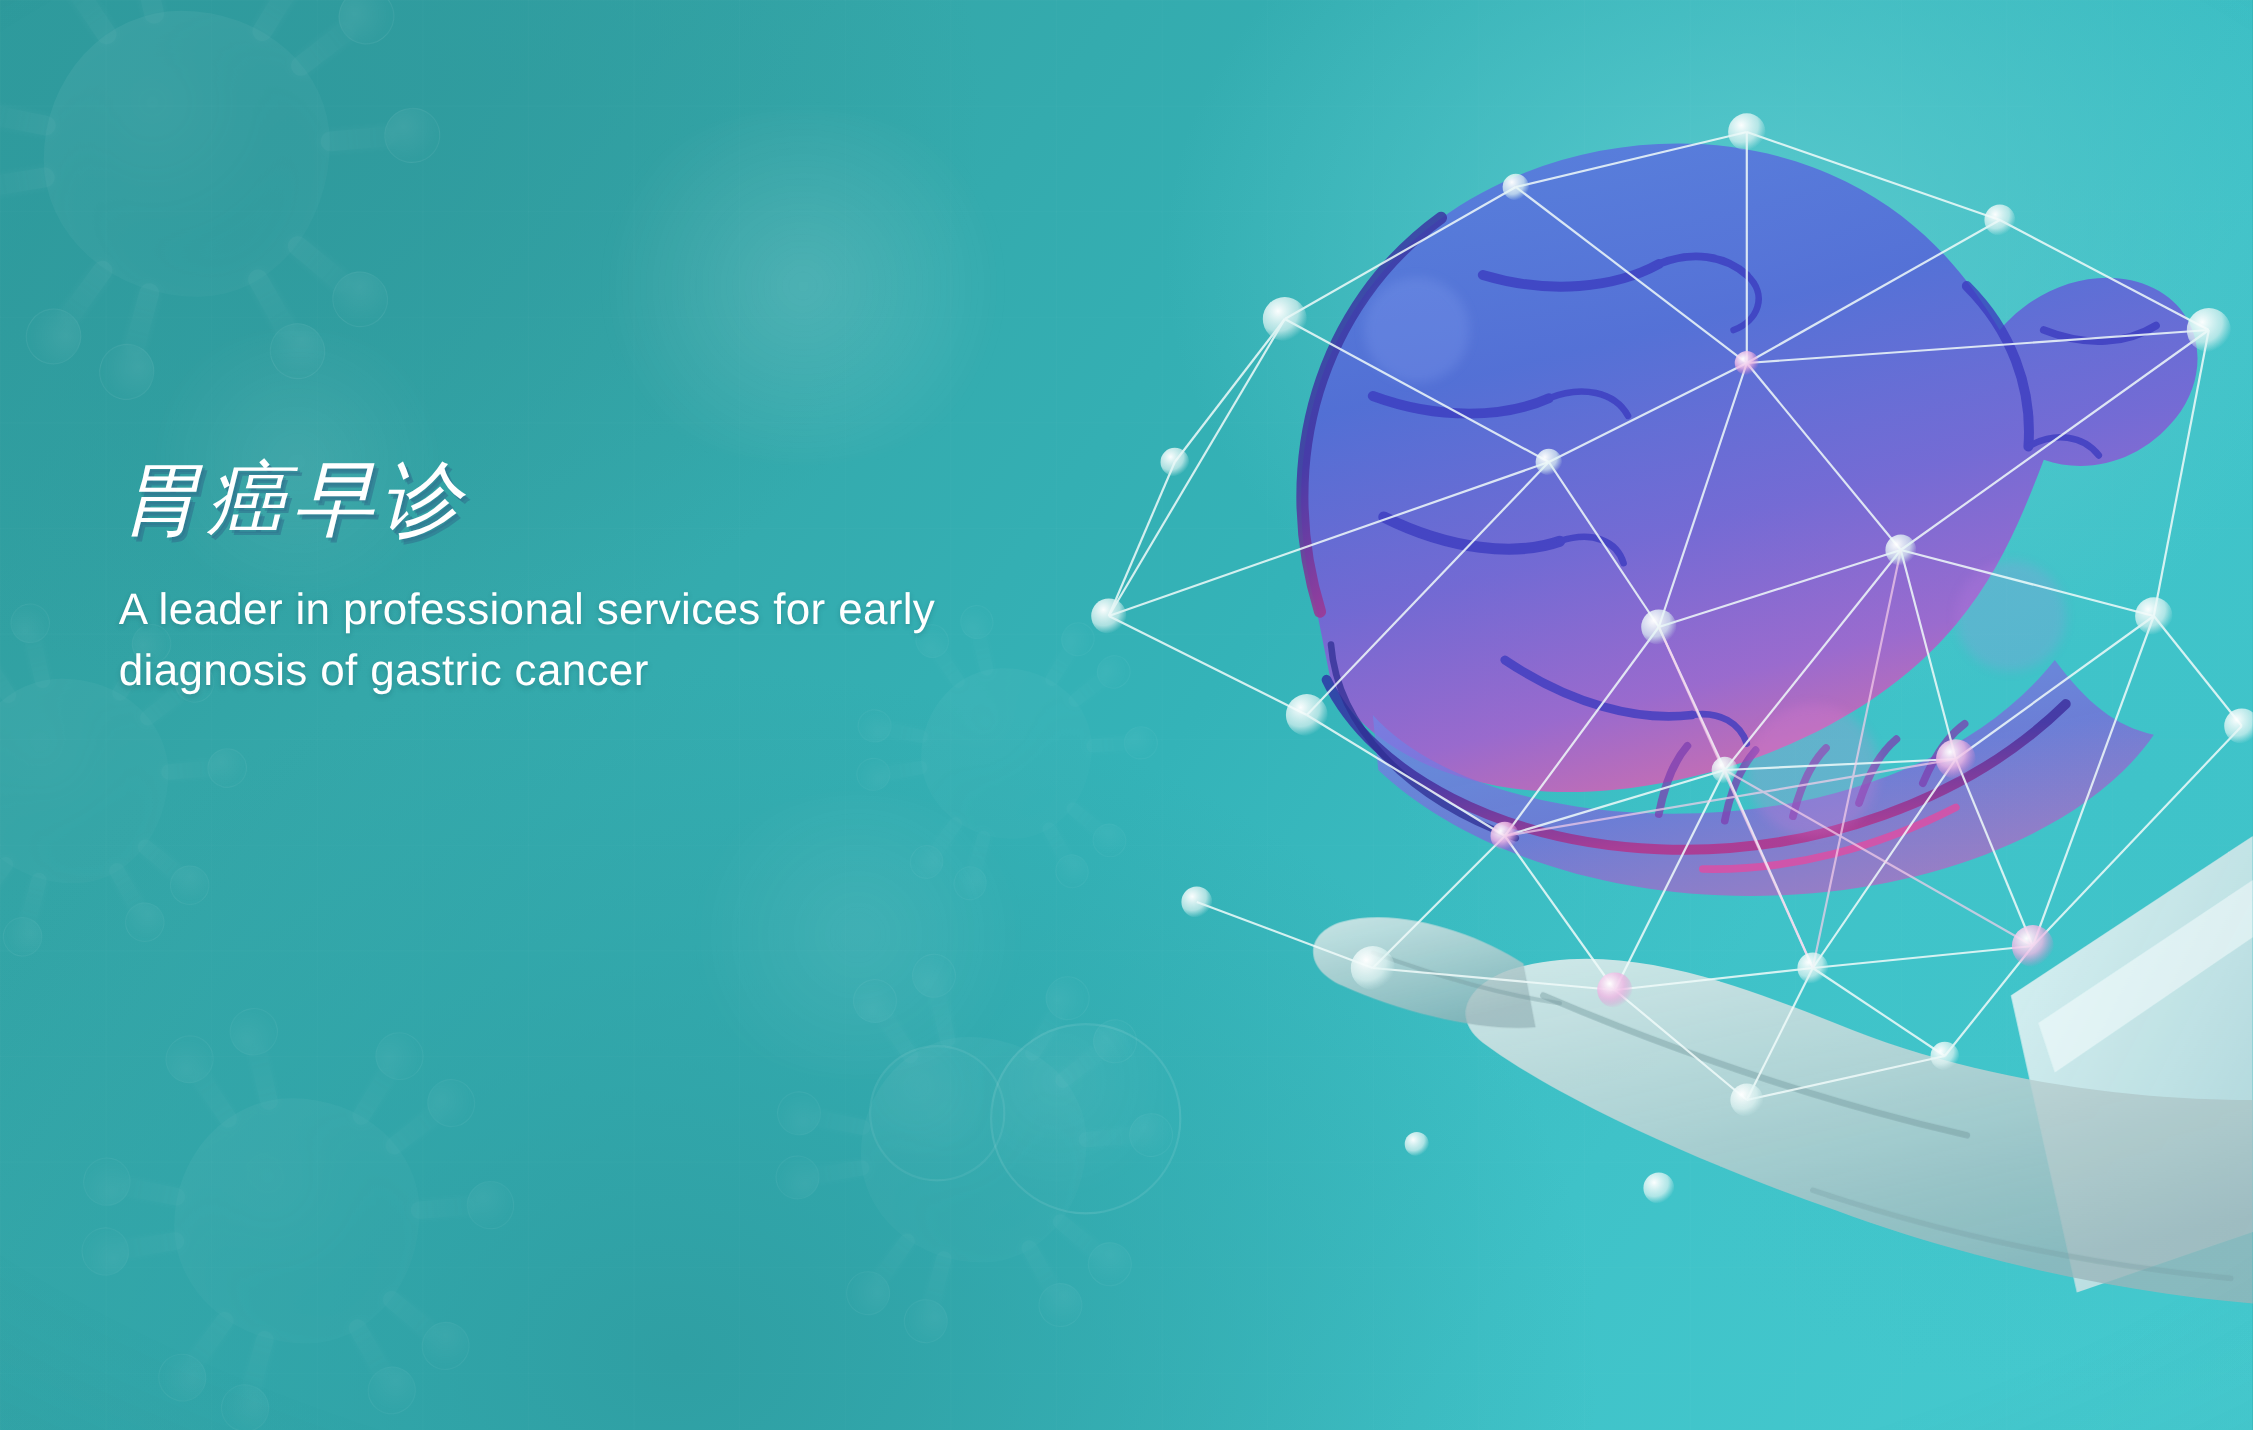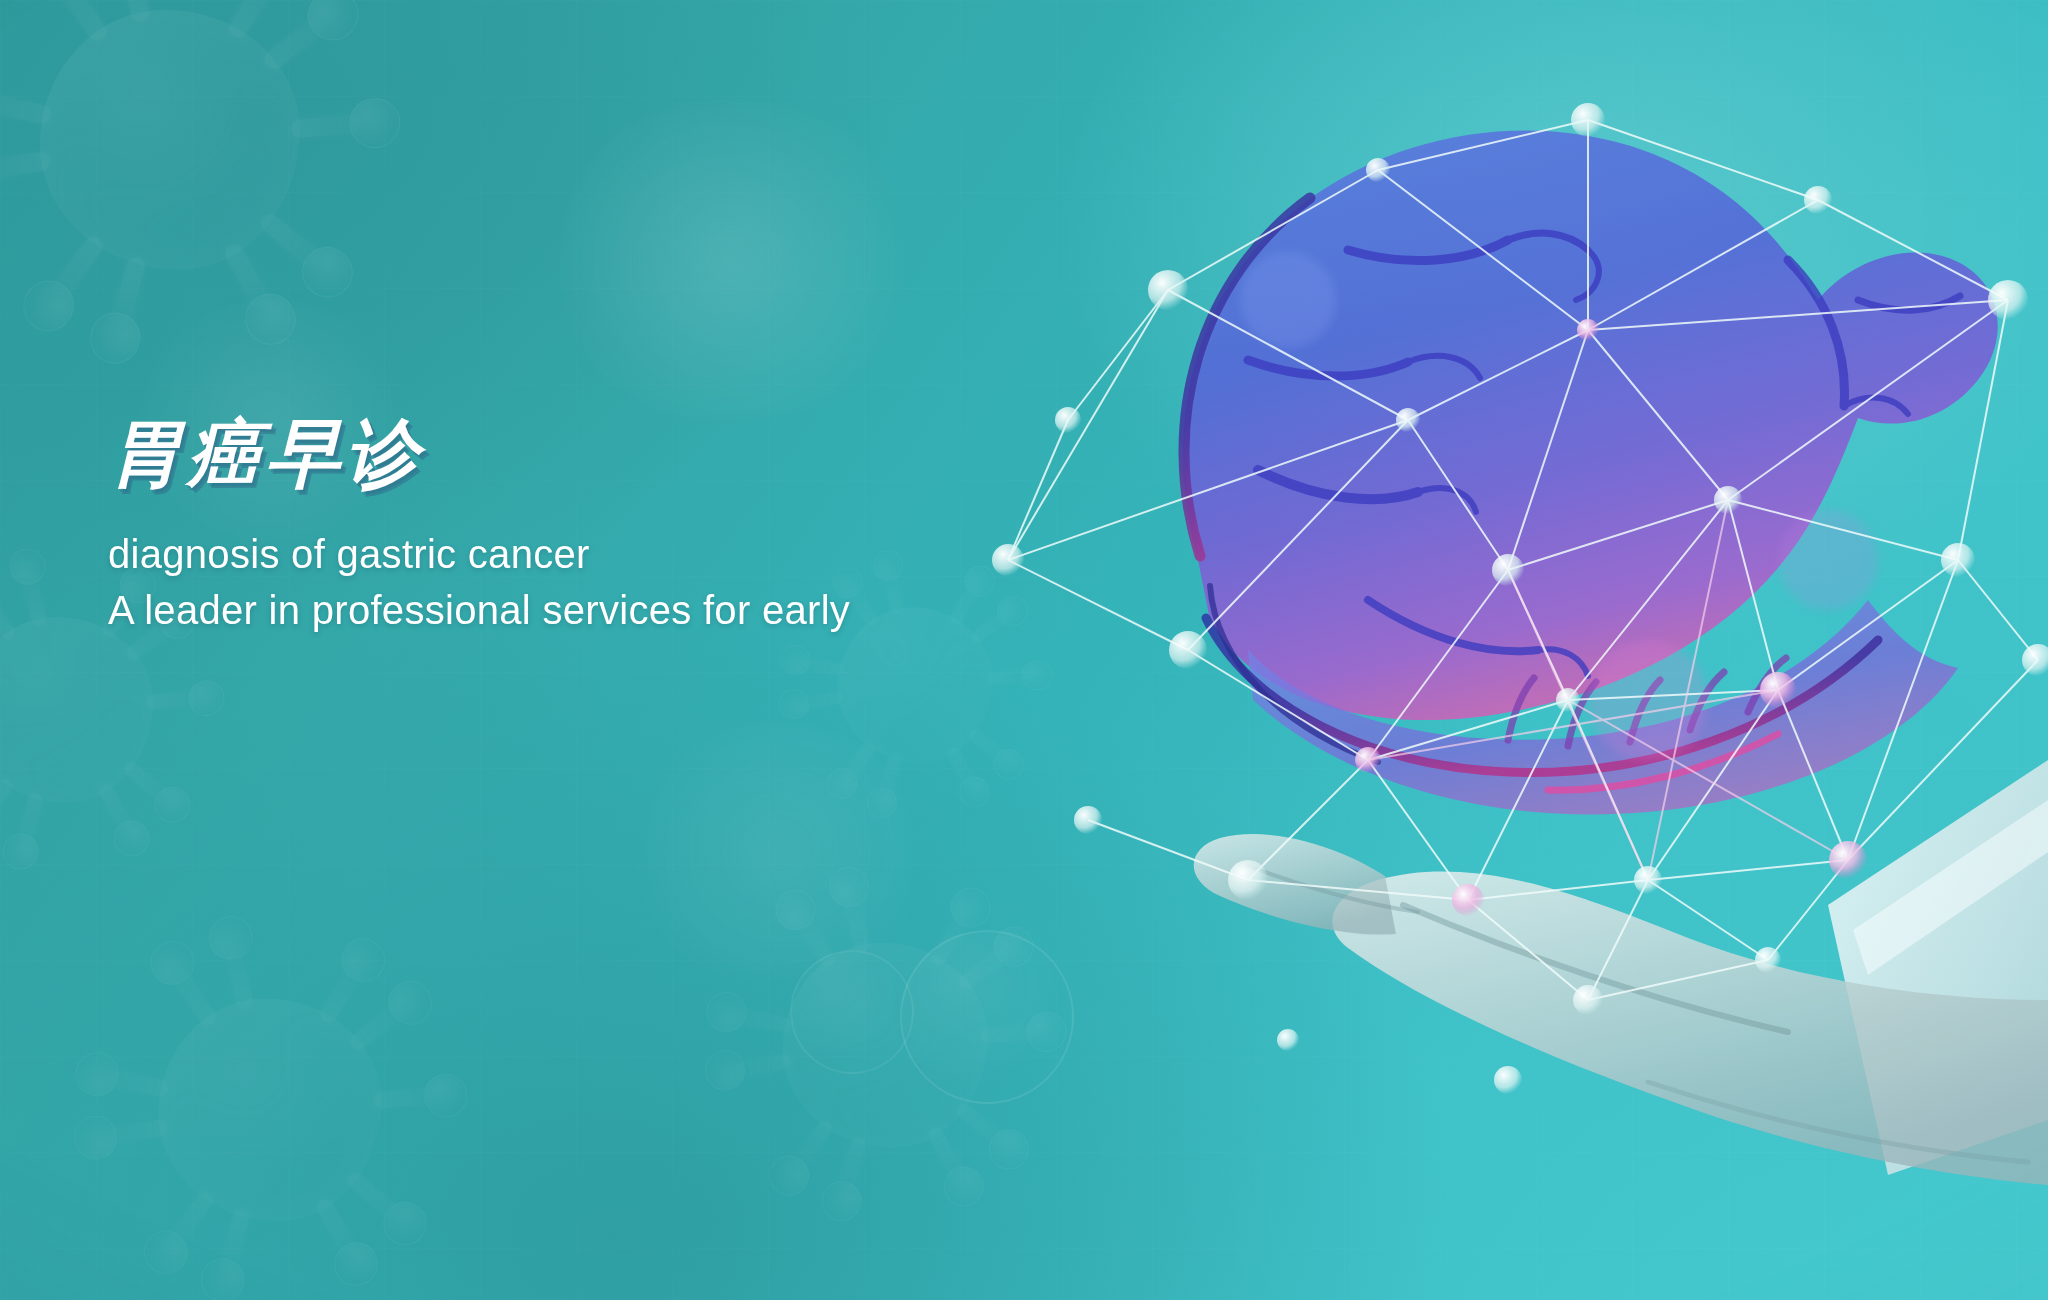--- a/index.html
+++ b/index.html
@@ -64,21 +64,21 @@
   .smear{
     position:absolute;border-radius:50%;
     background:radial-gradient(circle, rgba(255,255,255,.13), rgba(255,255,255,0) 70%);
     filter:blur(6px);
   }
 
   
   .copy{position:absolute;left:108px;top:412px;width:1000px;}
   .headline{
     color:#ffffff;
-    font-weight:700;
+    font-weight:400;
     font-style:italic;
     font-size:74px;
     line-height:1.13;
     letter-spacing:5px;
     white-space:nowrap;
     text-shadow:
        4px 5px 0 rgba(47,112,140,.55),
        2px 3px 0 rgba(47,112,140,.40);
   }
   .headline .l2{letter-spacing:4px;}
@@ -562,18 +562,18 @@
     </svg>
   </div>
 
   <div class="vignette"></div>
 
   <div class="copy">
     <div class="headline">
       <div class="l1">胃癌早诊</div>
     </div>
     <div class="subtitle">
+      <span>A leader in professional services for early</span>
       <span>diagnosis of gastric cancer</span>
-      <span>A leader in professional services for early</span>
     </div>
   </div>
 
 </div>
 
 </body></html>

